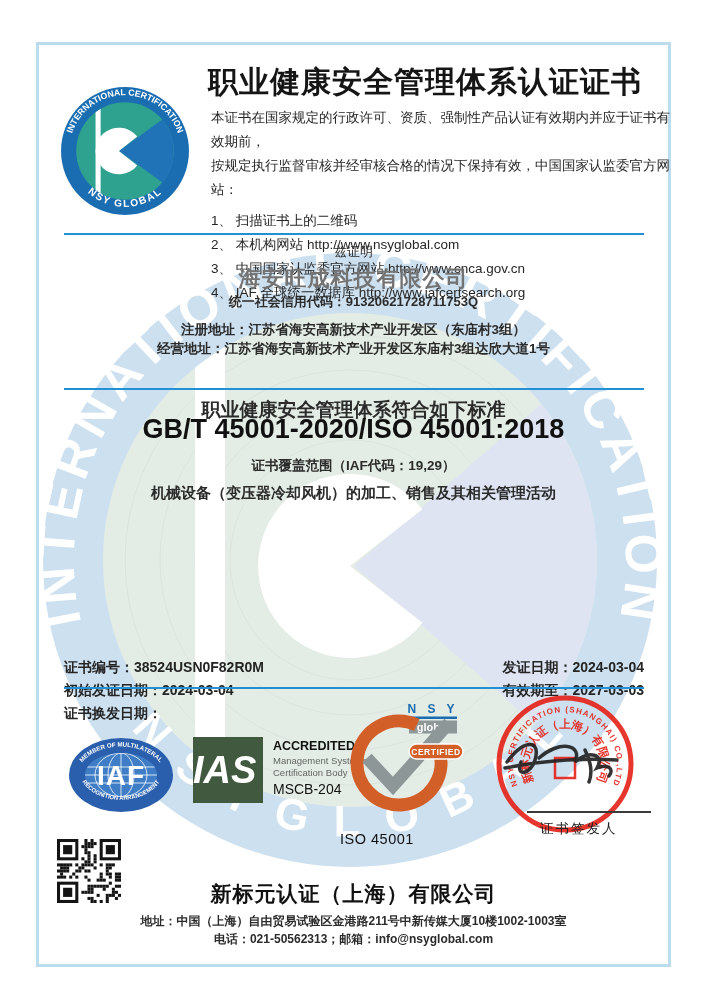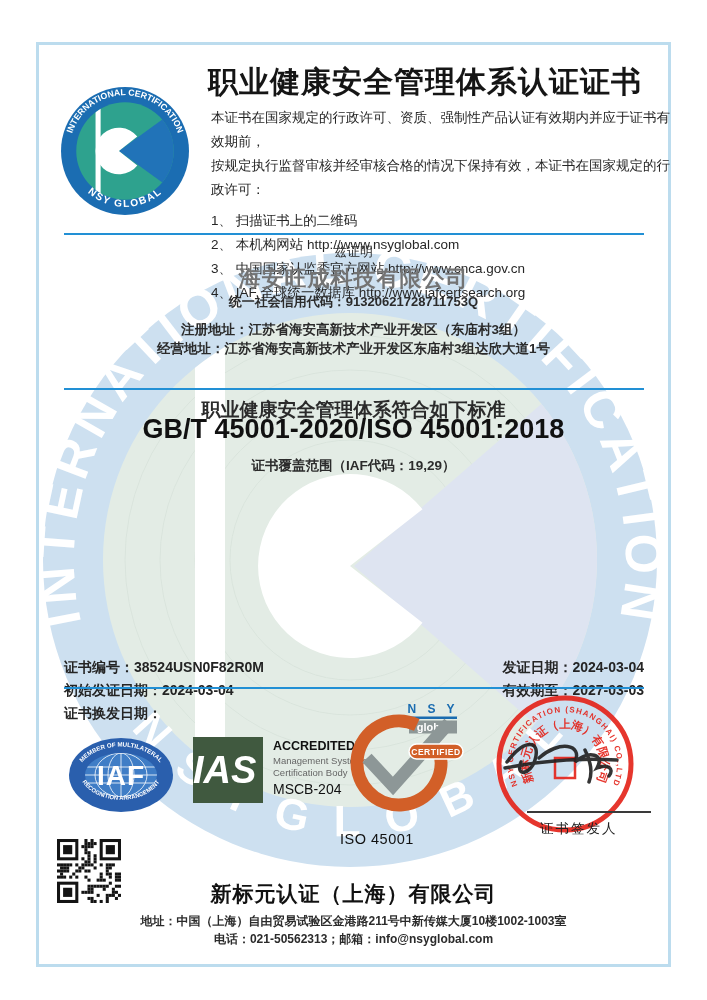--- a/index.html
+++ b/index.html
@@ -92,21 +92,21 @@
       <textPath href="#lg-top" startOffset="50%" text-anchor="middle">INTERNATIONAL CERTIFICATION</textPath>
     </text>
     <text class="logo-arc" font-size="10" letter-spacing="1.5">
       <textPath href="#lg-bot" startOffset="50%" text-anchor="middle">NSY GLOBAL</textPath>
     </text>
   </svg>
 
   <div class="abs title">职业健康安全管理体系认证证书</div>
   <div class="abs intro">
     <div>本证书在国家规定的行政许可、资质、强制性产品认证有效期内并应于证书有效期前，</div>
-    <div>按规定执行监督审核并经审核合格的情况下保持有效，本证书在国家规定的行政许可：</div>
+    <div>按规定执行监督审核并经审核合格的情况下保持有效，中国国家认监委官方网站：</div>
     <div style="margin-top:7px">
       <div class="qitem">1、  扫描证书上的二维码</div>
       <div class="qitem">2、  本机构网站 http://www.nsyglobal.com</div>
       <div class="qitem">3、  中国国家认监委官方网站 http://www.cnca.gov.cn</div>
       <div class="qitem">4、  IAF 全球统一数据库 http://www.iafcertsearch.org</div>
     </div>
   </div>
 
   <div class="hr" style="top:233px"></div>
 
@@ -114,20 +114,21 @@
   <div class="abs ctr company" style="top:264px">海安旺成科技有限公司</div>
   <div class="abs ctr lbl-s semib" style="top:293px">统一社会信用代码：91320621728711753Q</div>
   <div class="abs ctr semib" style="top:321px;font-size:13.5px">注册地址：江苏省海安高新技术产业开发区（东庙村3组）</div>
   <div class="abs ctr semib" style="top:340px;font-size:13.5px">经营地址：江苏省海安高新技术产业开发区东庙村3组达欣大道1号</div>
 
   <div class="hr" style="top:388px"></div>
 
   <div class="abs ctr semib" style="top:397px;font-size:19px">职业健康安全管理体系符合如下标准</div>
   <div class="abs ctr std-code" style="top:414px">GB/T 45001-2020/ISO 45001:2018</div>
   <div class="abs ctr semib" style="top:457px;font-size:13.5px">证书覆盖范围（IAF代码：19,29）</div>
+  <div class="abs ctr semib" style="top:484px;font-size:15px">机械设备（变压器冷却风机）的加工、销售及其相关管理活动</div>
 
   <div class="abs fields" style="left:64px;top:617px">证书编号：38524USN0F82R0M</div>
   <div class="abs fields" style="left:64px;top:640px">初始发证日期：2024-03-04</div>
   <div class="abs fields" style="left:64px;top:663px">证书换发日期：</div>
   <div class="abs fields" style="right:63px;top:617px;text-align:right">发证日期：2024-03-04</div>
   <div class="abs fields" style="right:63px;top:640px;text-align:right">有效期至：2027-03-03</div>
 
   <div class="hr" style="top:687px"></div>
 
   <svg class="abs" style="left:68px;top:736px;width:106px;height:78px" viewBox="0 0 106 78">

